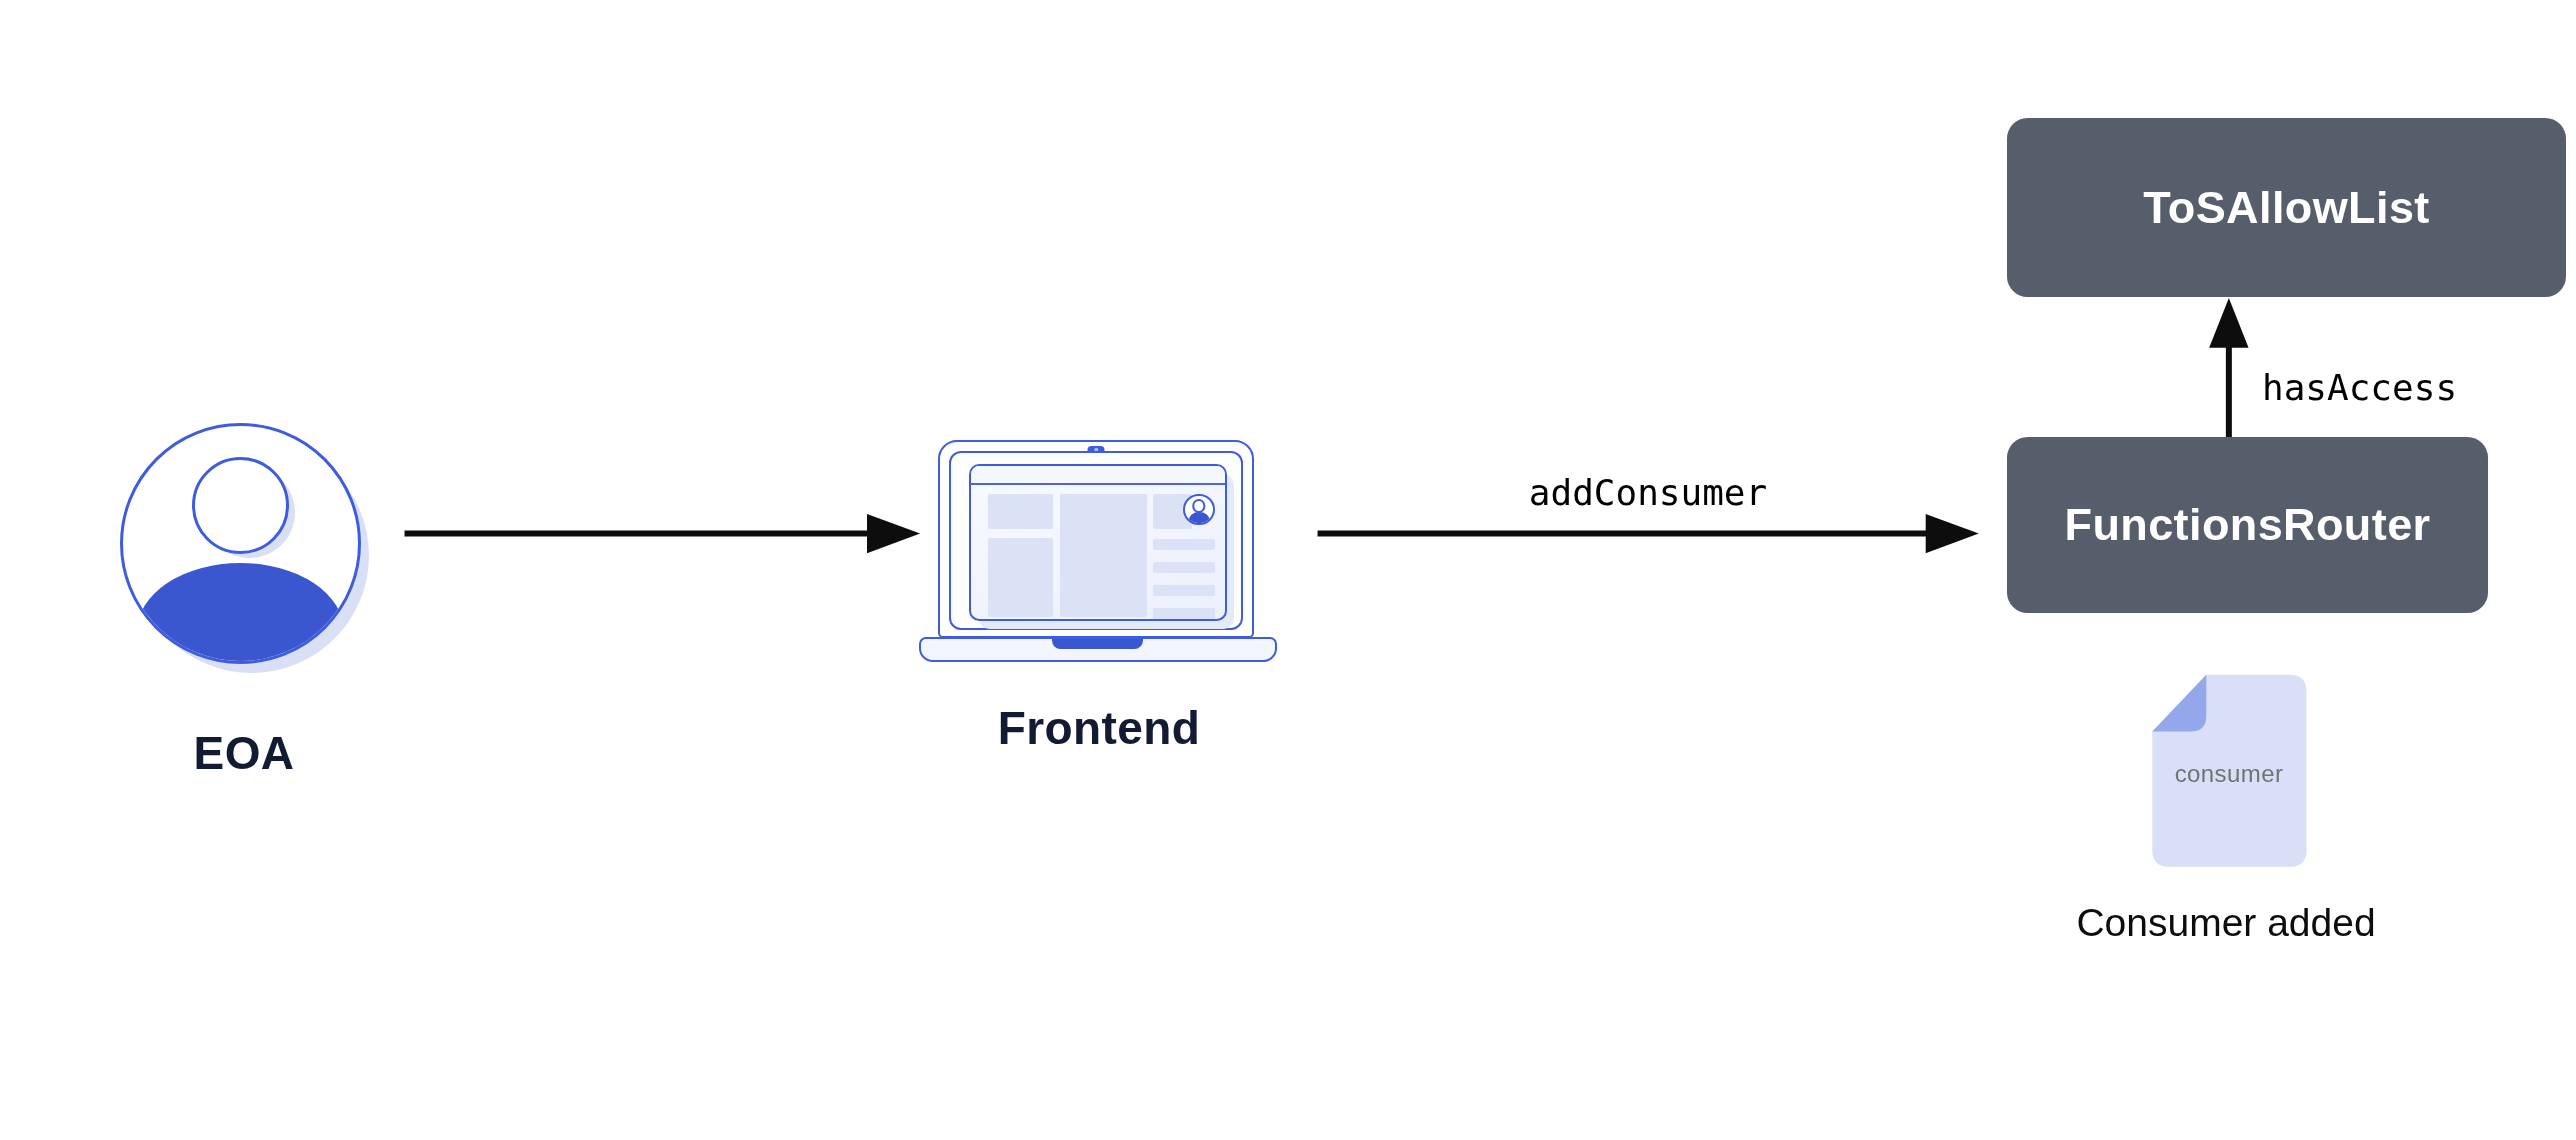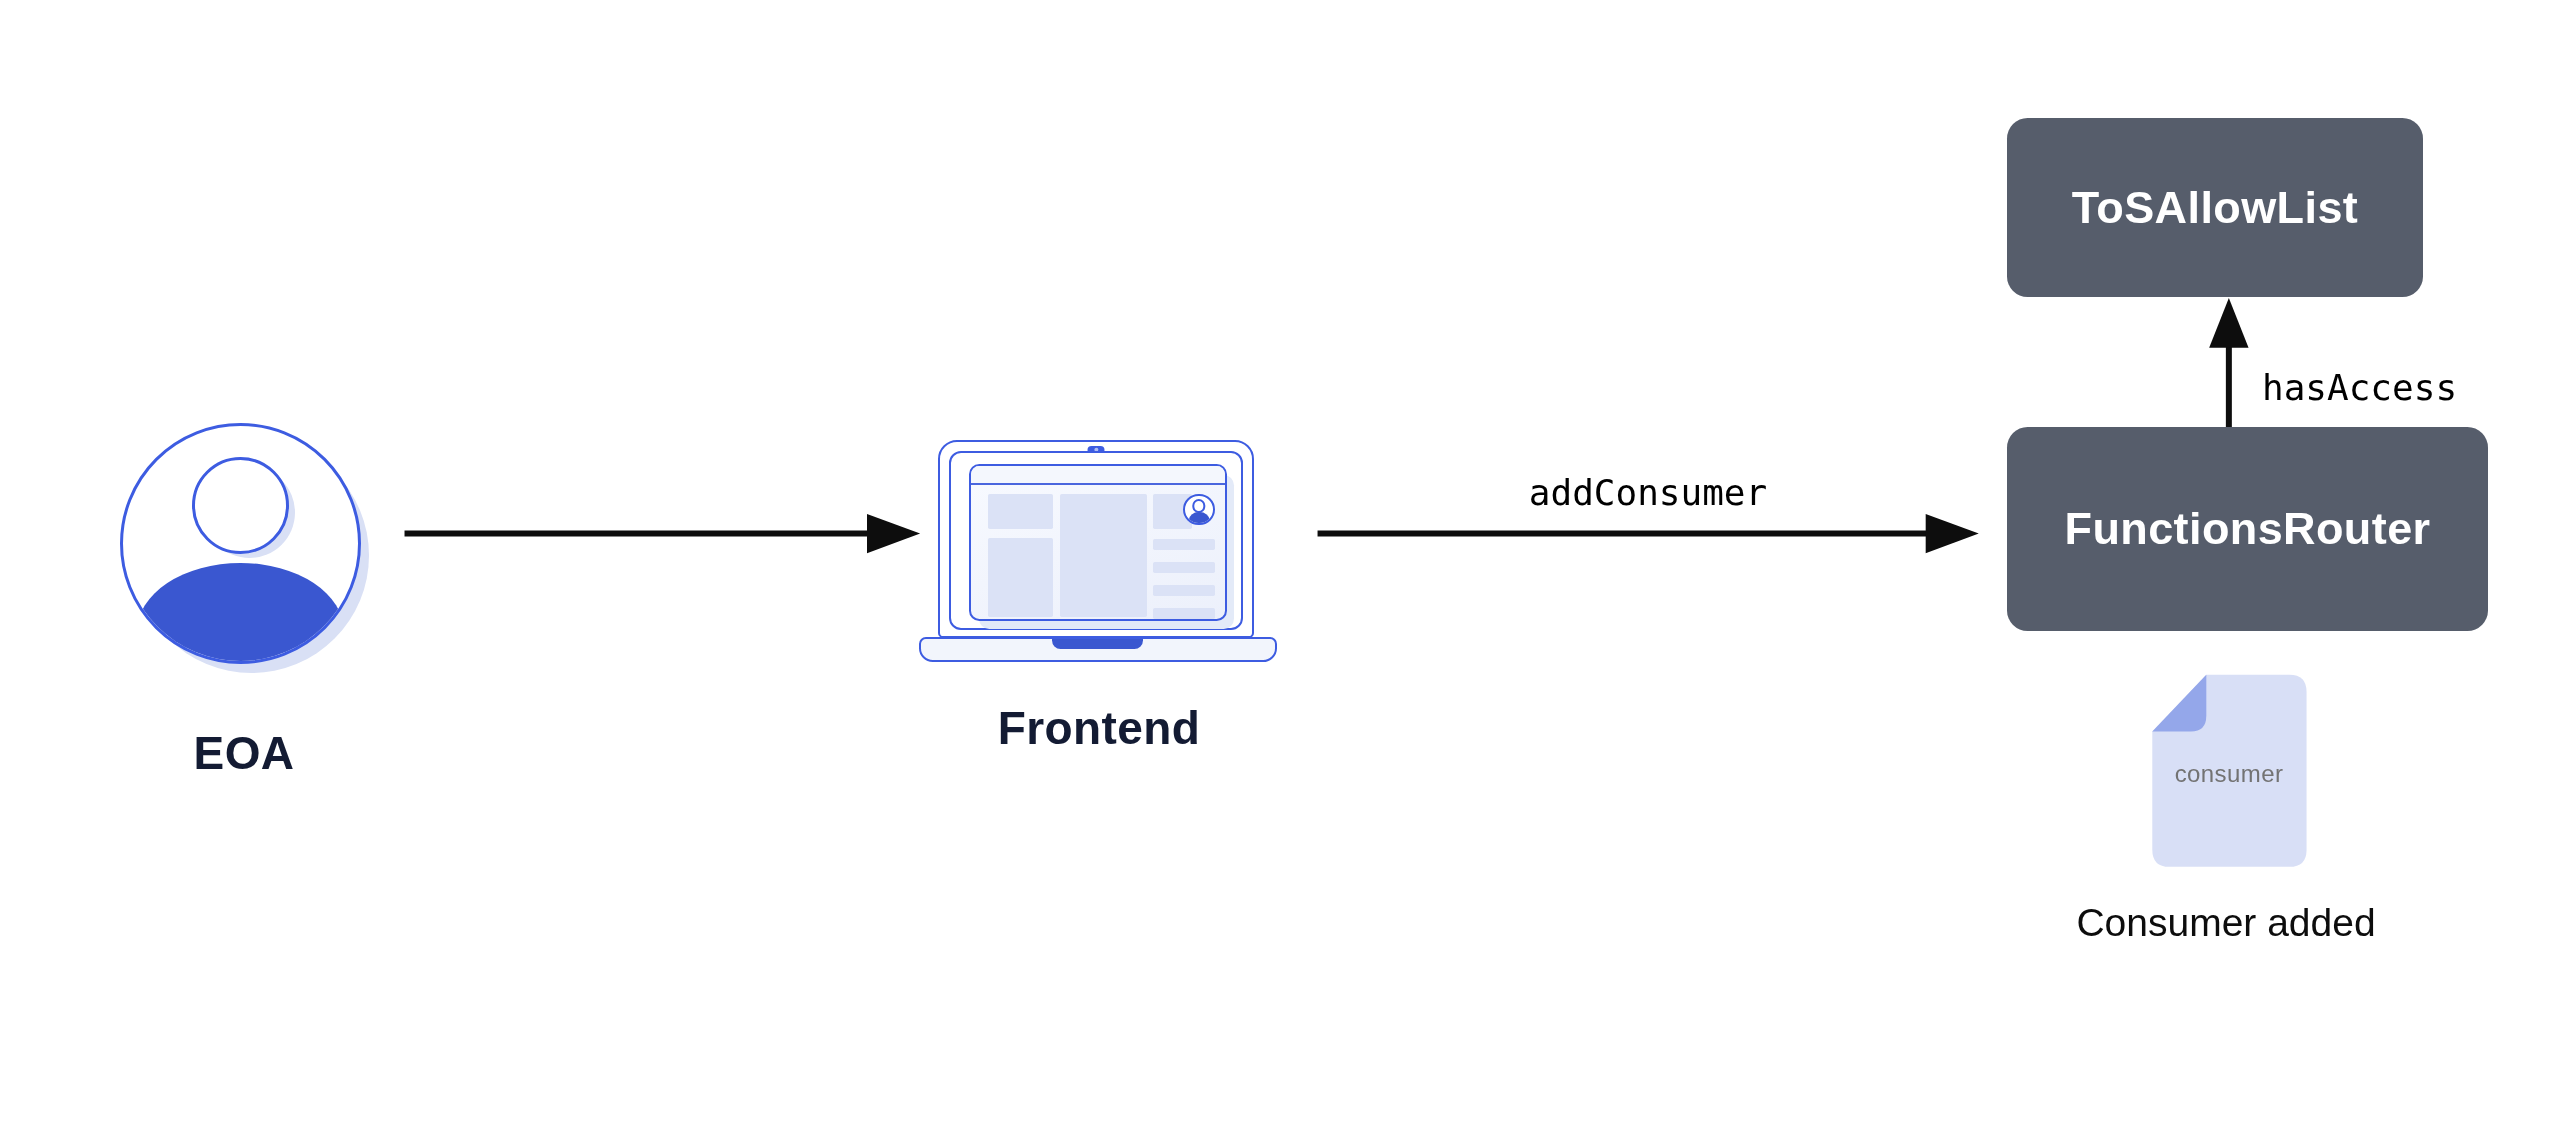--- a/index.html
+++ b/index.html
@@ -39,22 +39,22 @@
   .contract-box{
     position:absolute;
     background:#565d6b;
     border-radius:20.6px;
     display:flex;align-items:center;justify-content:center;
     color:#ffffff;
     font-weight:bold;
     font-size:45px;
     letter-spacing:0.4px;
   }
-  .box-tos{left:2007px;top:118px;width:416px;height:179px;}
-  .box-router{left:2007px;top:427px;width:481px;height:204px;}
+  .box-tos{left:2007px;top:118px;width:559px;height:179px;}
+  .box-router{left:2007px;top:437px;width:481px;height:176px;}
   
   .eoa-icon{left:120px;top:423px;width:266px;height:266px;}
   .eoa-shadow{
     position:absolute;left:13.7px;top:15.4px;width:235px;height:235px;
     border-radius:50%;background:#d9e0f5;
   }
   .eoa-circle{
     position:absolute;left:0;top:0;width:235px;height:235px;
     border:3.4px solid #3d5ce1;border-radius:50%;
     background:#ffffff;overflow:hidden;

